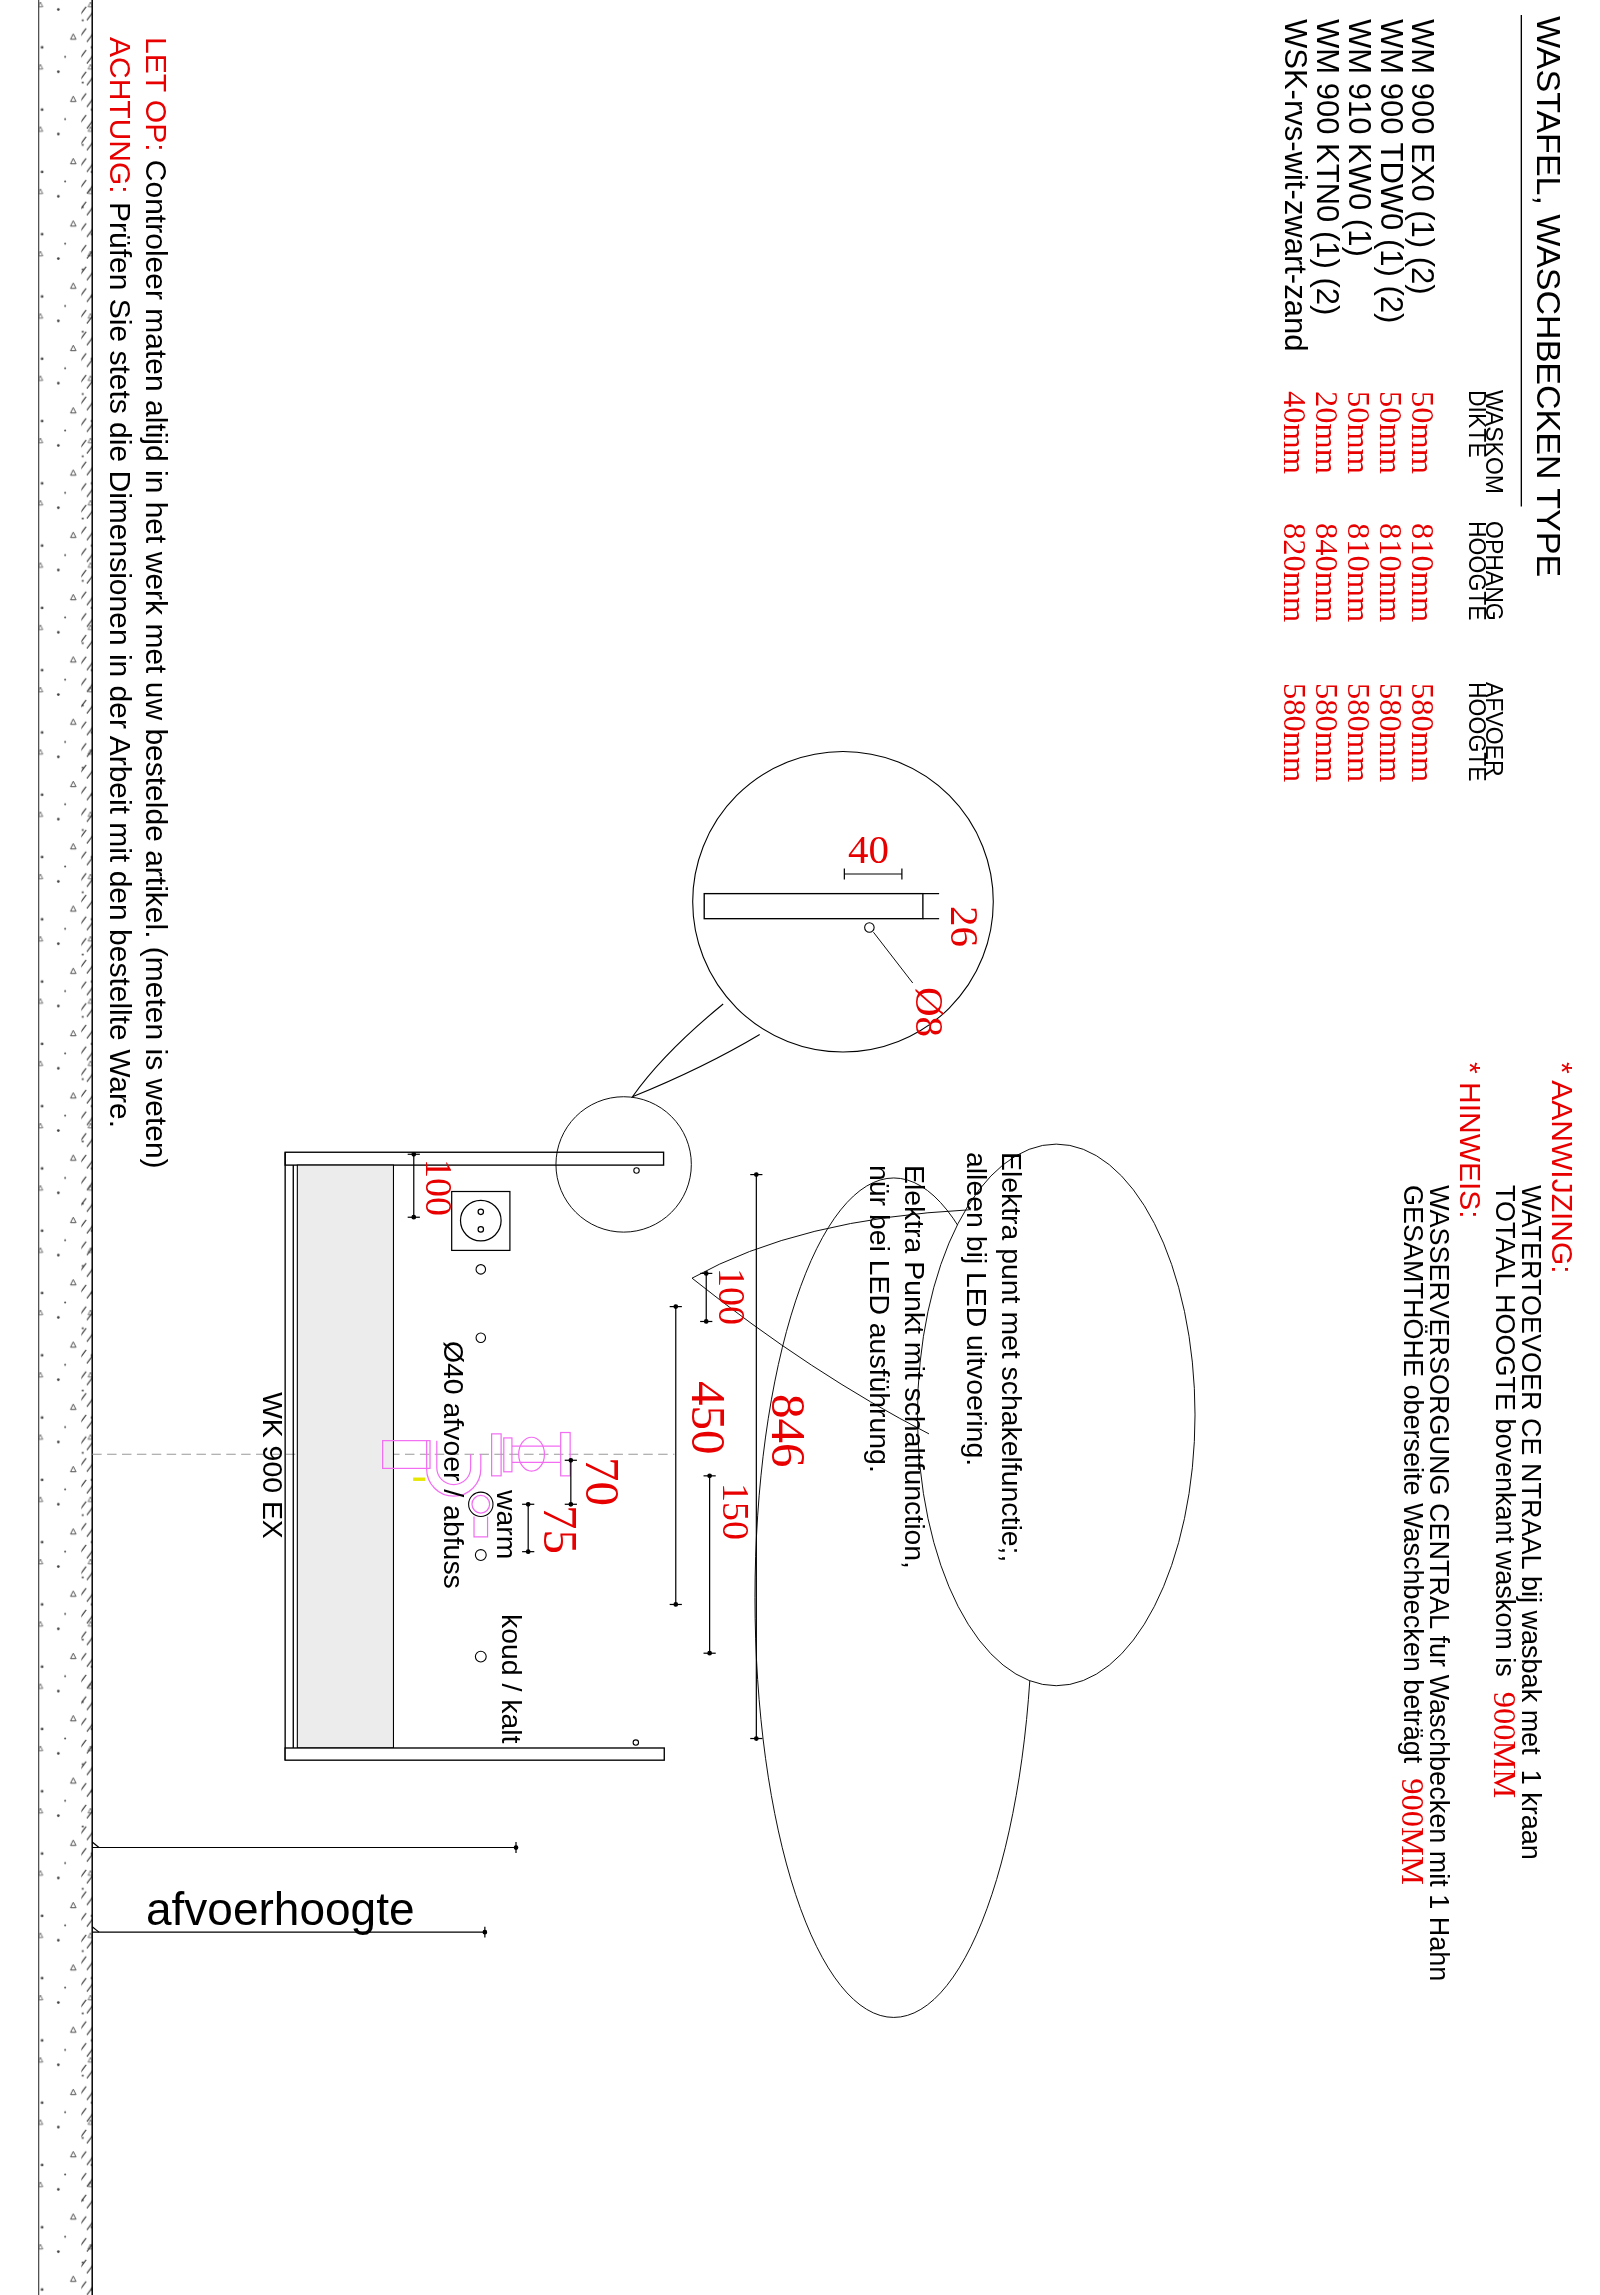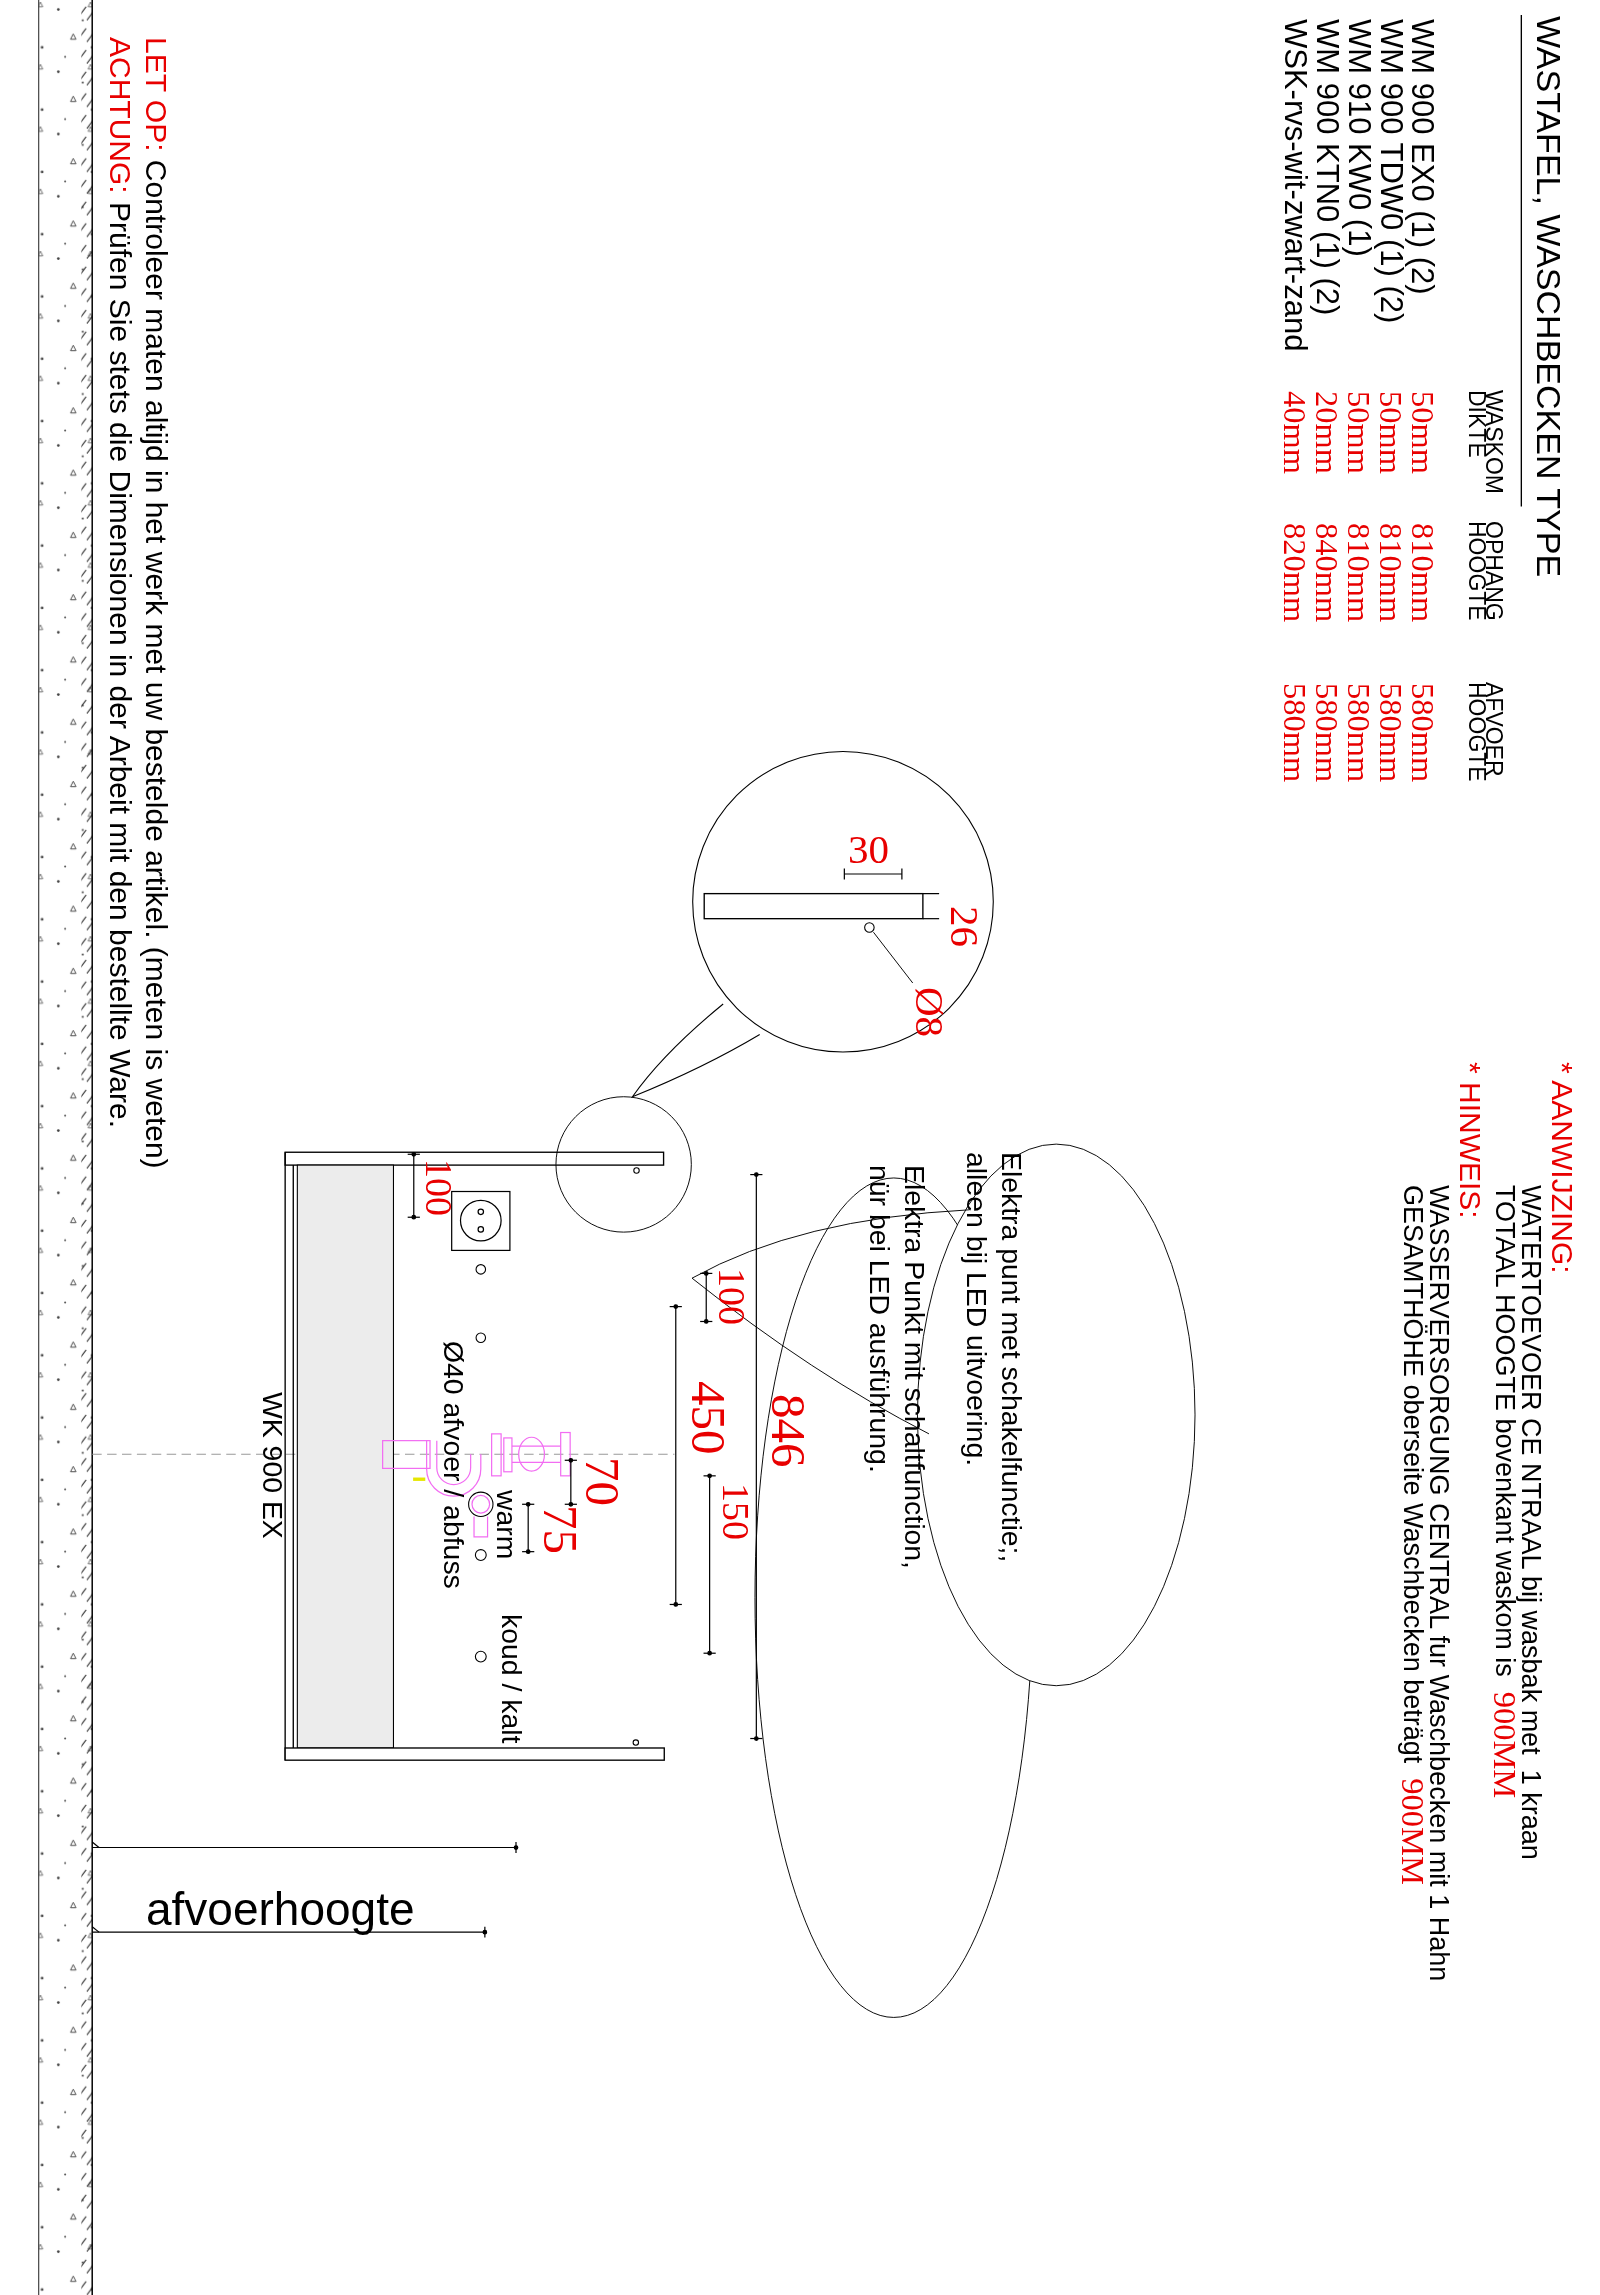--- a/index.html
+++ b/index.html
@@ -230,18 +230,18 @@
   <div class="v lab" style="left:495px;top:1614px;">koud / kalt</div>
   <div class="h big" style="left:146px;top:1882px;">afvoerhoogte</div>
 
   <div class="v dimS" style="left:417px;top:1159px;">100</div>
   <div class="v dimS" style="left:710px;top:1268px;">100</div>
   <div class="v dimL" style="left:680px;top:1381px;">450</div>
   <div class="v dimL" style="left:760px;top:1394px;">846</div>
   <div class="v dimS" style="left:714px;top:1483px;">150</div>
   <div class="v dimL" style="left:574px;top:1457px;">70</div>
   <div class="v dimL" style="left:532px;top:1505px;">75</div>
-  <div class="h dimM" style="left:848px;top:825px;">30</div>
+  <div class="h dimM" style="left:848px;top:825px;">40</div>
   <div class="v dimM" style="left:941px;top:906px;">26</div>
   <div class="v dimM" style="left:906px;top:987px;">Ø8</div>
 
 </div>
 
 
 </body></html>

